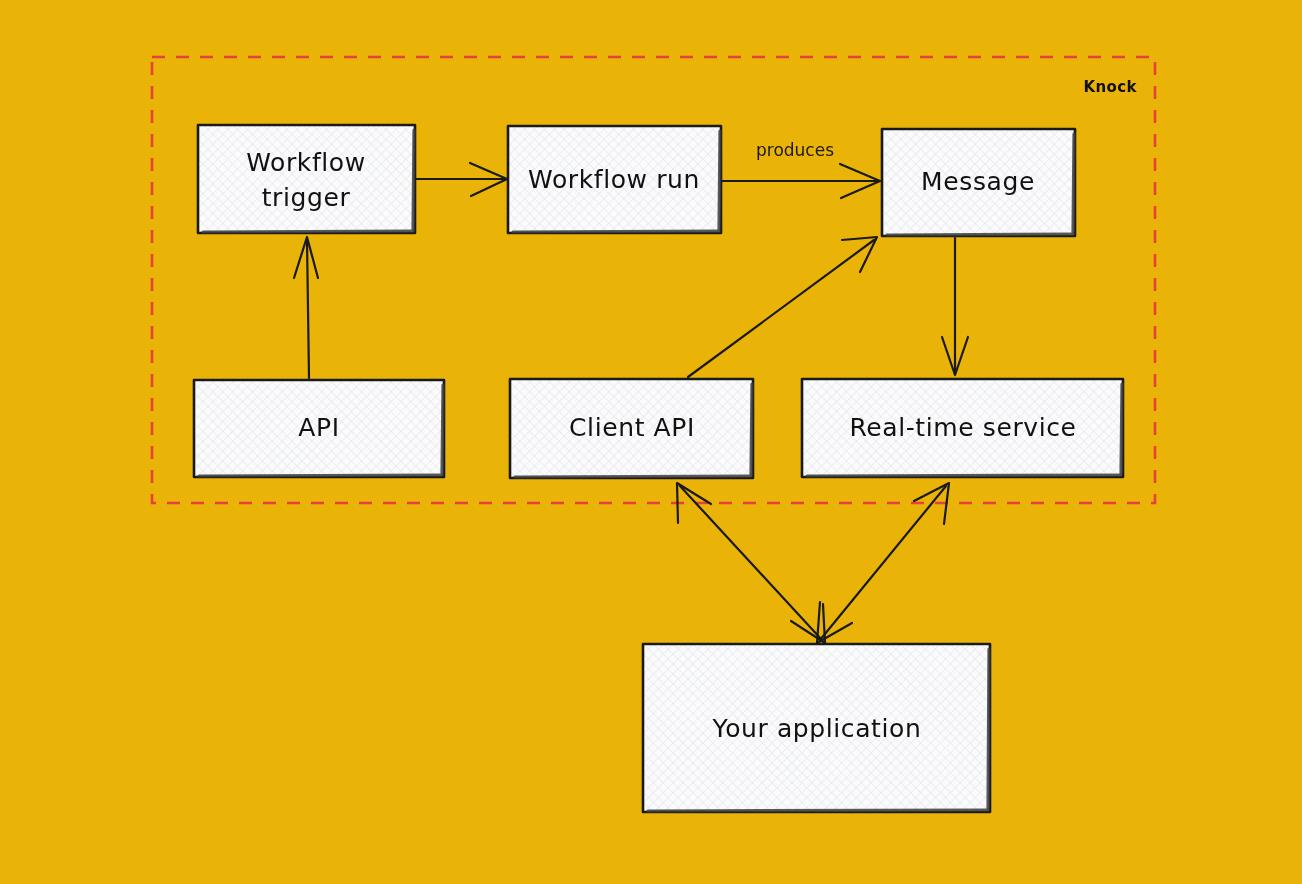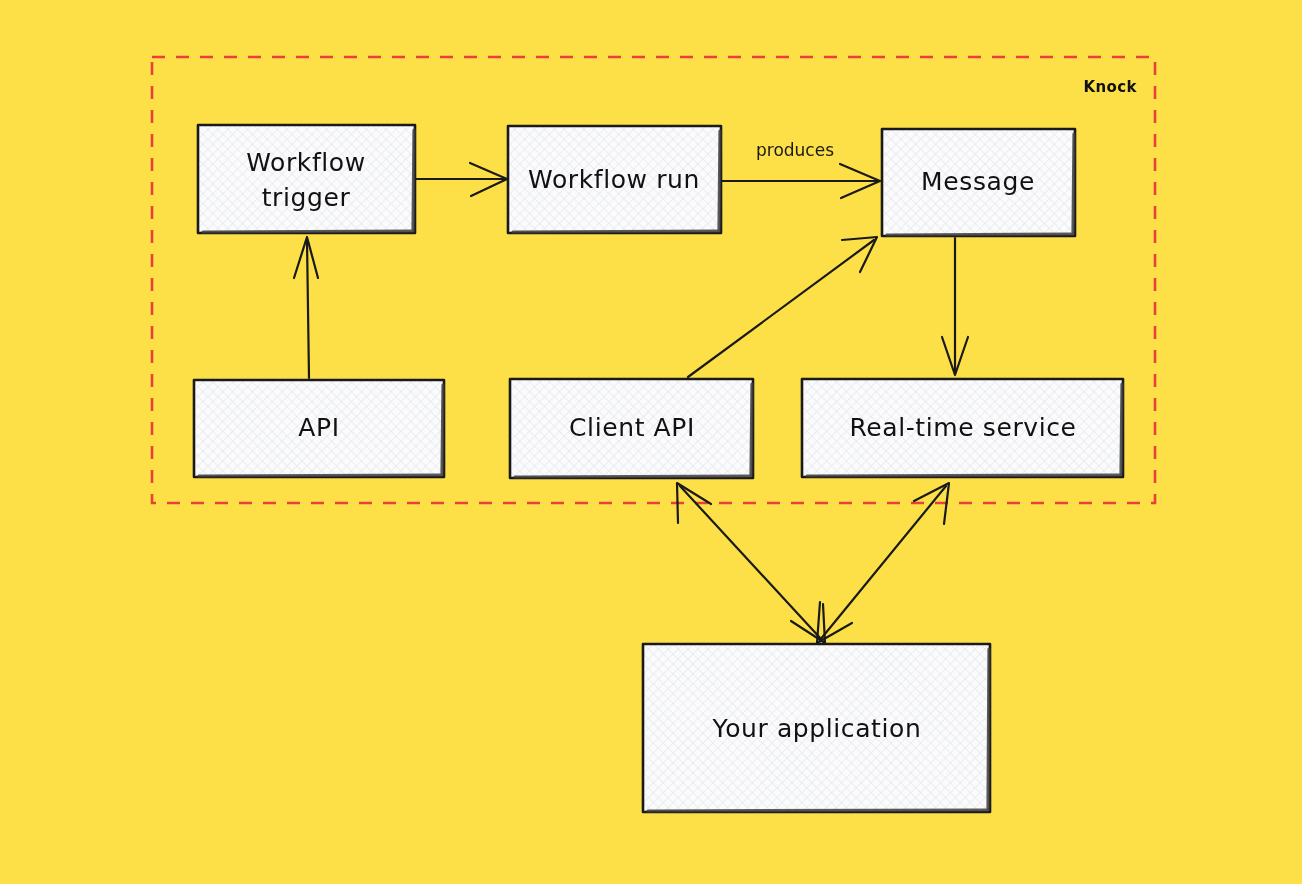--- a/index.html
+++ b/index.html
@@ -8,21 +8,21 @@
     padding: 0;
     background: #ffffff;
   }
   body {
     font-family: "DejaVu Sans", sans-serif;
   }
   #canvas {
     position: relative;
     width: 1302px;
     height: 884px;
-    background: #fde047;
+    background: #eab308;
     overflow: hidden;
   }
   #diagram-svg {
     position: absolute;
     top: 0;
     left: 0;
     width: 1302px;
     height: 884px;
   }
   .node-label {

